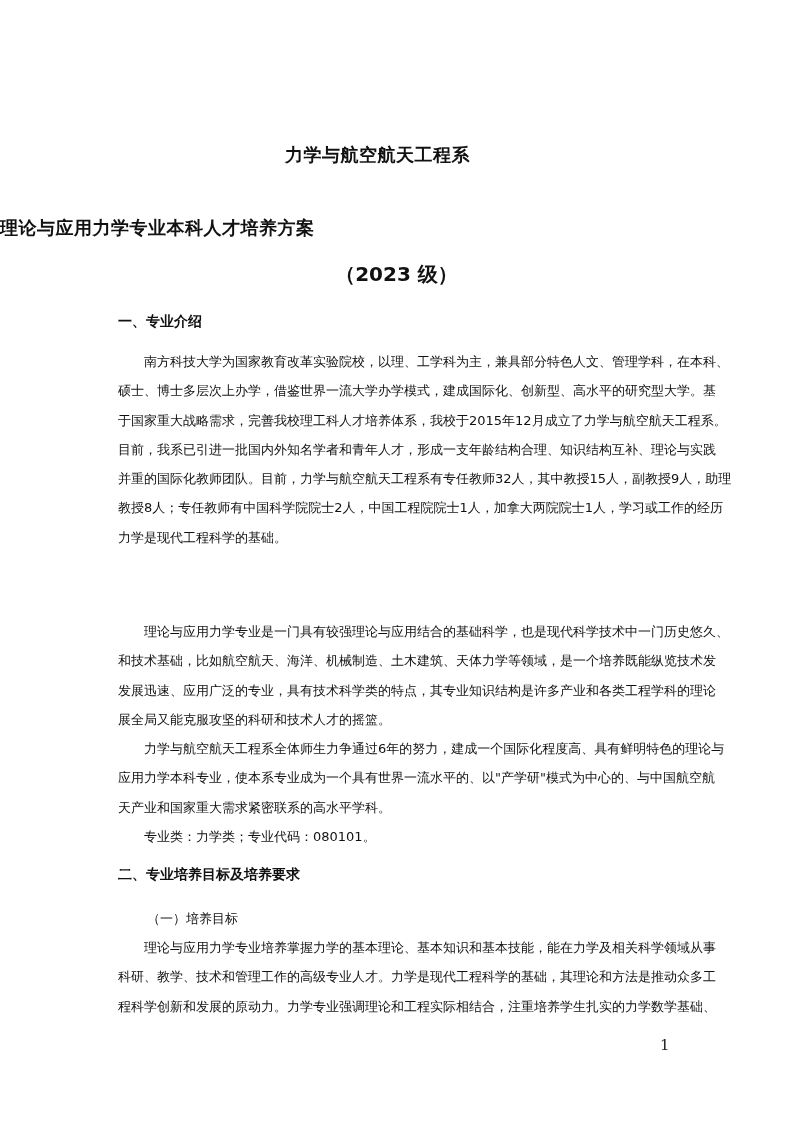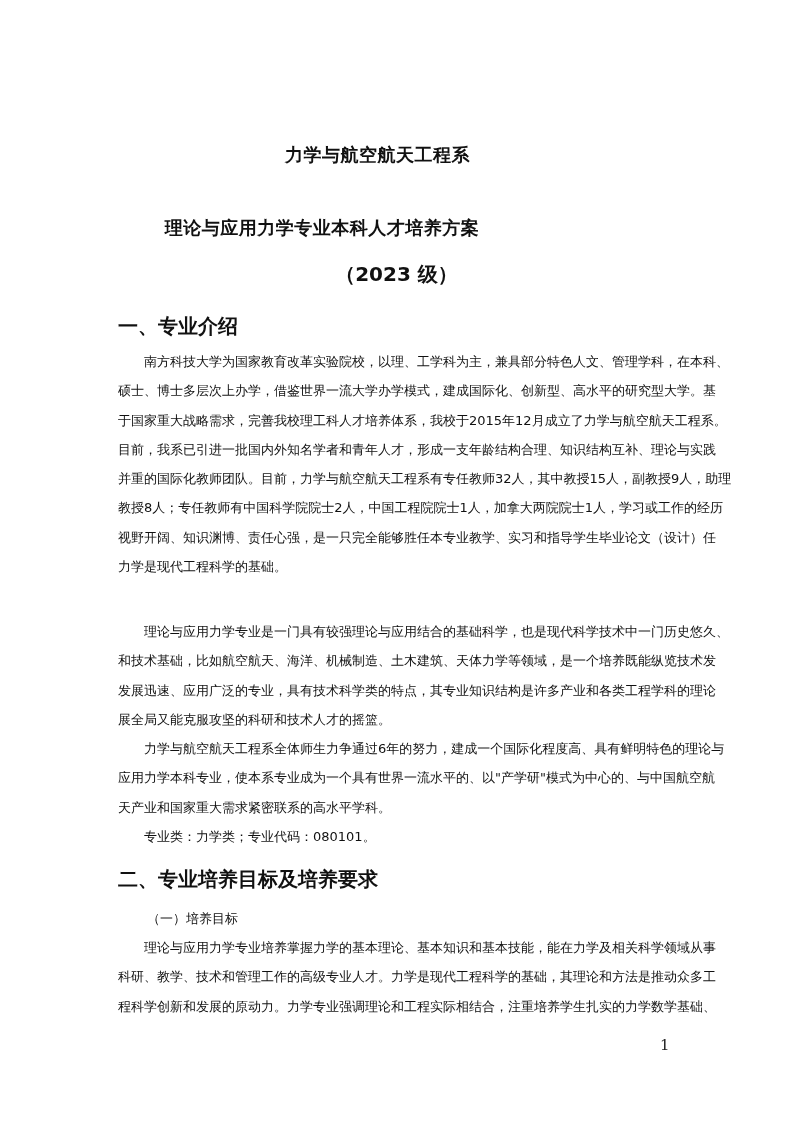--- a/index.html
+++ b/index.html
@@ -28,37 +28,36 @@
       top: 143px;
       text-align: center;
       font-size: 18px;
       font-weight: bold;
       letter-spacing: 0.5px;
     }
     .title-sub {
       position: absolute;
       left: 0; width: 644px;
       top: 216px;
-      text-align: center;
       font-size: 18px;
       font-weight: bold;
       letter-spacing: 0.5px;
     }
     .title-year {
       position: absolute;
       left: 0; width: 793px;
       top: 261px;
       text-align: center;
       font-size: 20px;
       font-weight: bold;
     }
     .h1 {
       position: absolute;
       left: 118px;
-      font-size: 20px;
+      font-size: 14px;
       font-weight: bold;
     }
     .h2 {
       position: absolute;
       left: 147px;
       font-size: 13px;
     }
     .para {
       position: absolute;
       left: 118px;
@@ -97,21 +96,20 @@
 
   <div class="h1" style="top:313px;">一、专业介绍</div>
 
   <div class="para" style="top:347px;">
     <span class="line first">南方科技大学为国家教育改革实验院校，以理、工学科为主，兼具部分特色人文、管理学科，在本科、</span>
     <span class="line">硕士、博士多层次上办学，借鉴世界一流大学办学模式，建成国际化、创新型、高水平的研究型大学。基</span>
     <span class="line">于国家重大战略需求，完善我校理工科人才培养体系，我校于2015年12月成立了力学与航空航天工程系。</span>
     <span class="line">目前，我系已引进一批国内外知名学者和青年人才，形成一支年龄结构合理、知识结构互补、理论与实践</span>
     <span class="line">并重的国际化教师团队。目前，力学与航空航天工程系有专任教师32人，其中教授15人，副教授9人，助理</span>
     <span class="line">教授8人；专任教师有中国科学院院士2人，中国工程院院士1人，加拿大两院院士1人，学习或工作的经历</span>
-    <span class="line">视野开阔、知识渊博、责任心强，是一只完全能够胜任本专业教学、实习和指导学生毕业论文（设计）任</span>
     <span class="line last">力学是现代工程科学的基础。</span>
   </div>
 
   <div class="para" style="top:617px;">
     <span class="line first">理论与应用力学专业是一门具有较强理论与应用结合的基础科学，也是现代科学技术中一门历史悠久、</span>
     <span class="line">和技术基础，比如航空航天、海洋、机械制造、土木建筑、天体力学等领域，是一个培养既能纵览技术发</span>
     <span class="line">发展迅速、应用广泛的专业，具有技术科学类的特点，其专业知识结构是许多产业和各类工程学科的理论</span>
     <span class="line last">展全局又能克服攻坚的科研和技术人才的摇篮。</span>
   </div>
 

